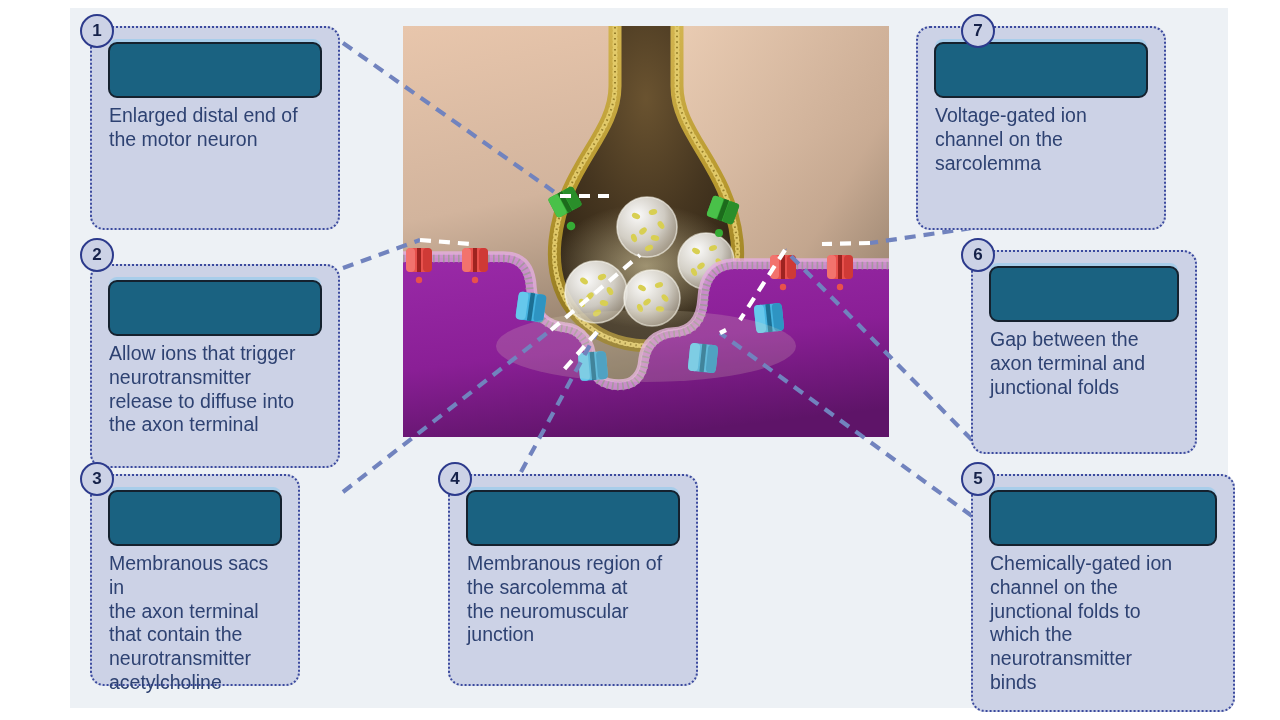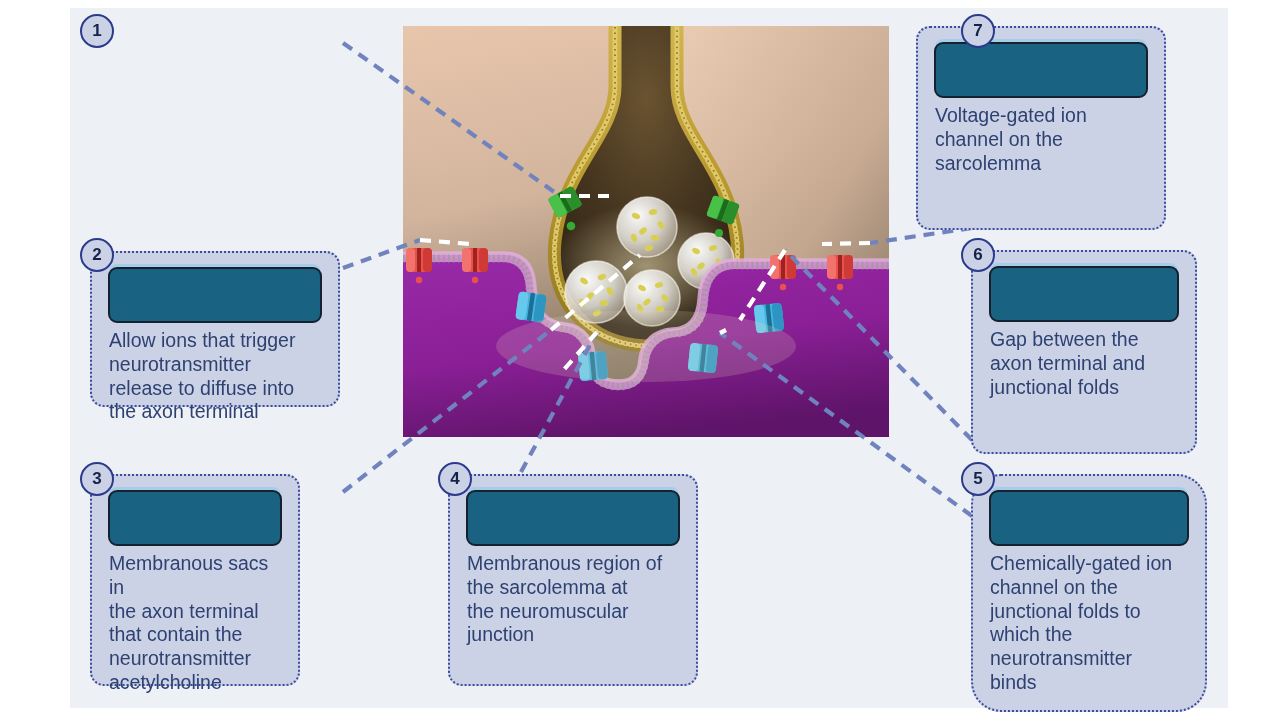--- a/index.html
+++ b/index.html
@@ -365,23 +365,28 @@
       <line x1="560" y1="196" x2="617" y2="196"></line>
       <line x1="420" y1="240" x2="470" y2="244"></line>
       <line x1="551" y1="330" x2="640" y2="255"></line>
       <line x1="597" y1="332" x2="560" y2="374"></line>
       <line x1="720" y1="333" x2="726" y2="330"></line>
       <line x1="785" y1="250" x2="740" y2="320"></line>
       <line x1="870" y1="243" x2="822" y2="244"></line>
     </g>
   </svg>
 
+  <div class="card" style="left:90px; top:26px; width:250px; height:204px;">
+    <div class="dropzone"></div>
+    <div class="card-text">Enlarged distal end of
+the motor neuron</div>
+  </div>
   <div class="badge" style="left:80px; top:14px;">1</div>
 
-  <div class="card" style="left:90px; top:251px; width:250px; height:156px;">
+  <div class="card" style="left:90px; top:264px; width:250px; height:204px;">
     <div class="dropzone"></div>
     <div class="card-text">Allow ions that trigger
 neurotransmitter
 release to diffuse into
 the axon terminal</div>
   </div>
   <div class="badge" style="left:80px; top:238px;">2</div>
 
   <div class="card" style="left:90px; top:474px; width:210px; height:212px;">
     <div class="dropzone"></div>
@@ -395,21 +400,21 @@
 
   <div class="card" style="left:448px; top:474px; width:250px; height:212px;">
     <div class="dropzone"></div>
     <div class="card-text">Membranous region of
 the sarcolemma at
 the neuromuscular
 junction</div>
   </div>
   <div class="badge" style="left:438px; top:462px;">4</div>
 
-  <div class="card" style="left:971px; top:474px; width:236px; height:238px;border-radius:30px;">
+  <div class="card" style="left:971px; top:474px; width:264px; height:238px;">
     <div class="dropzone"></div>
     <div class="card-text">Chemically-gated ion
 channel on the
 junctional folds to
 which the
 neurotransmitter
 binds</div>
   </div>
   <div class="badge" style="left:961px; top:462px;">5</div>
 

